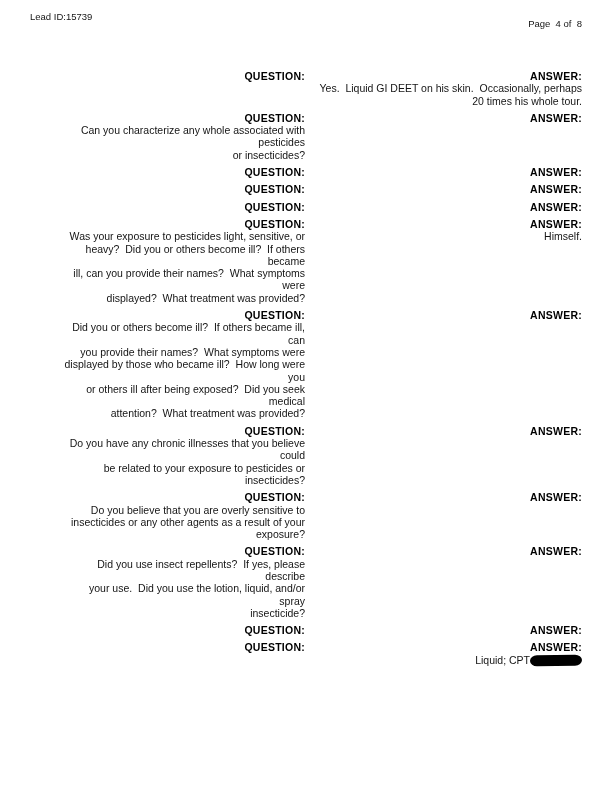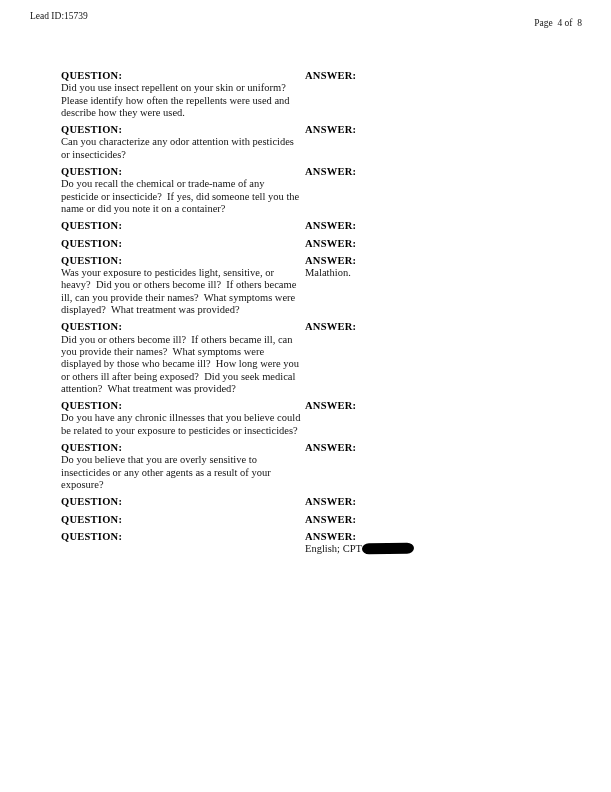--- a/index.html
+++ b/index.html
@@ -5,21 +5,21 @@
   html, body {
     margin: 0;
     padding: 0;
     background: #ffffff;
   }
   .page {
     position: relative;
     width: 611px;
     height: 792px;
     background: #ffffff;
-    font-family: Liberation Serif, serif;
+    font-family: Liberation Sans, sans-serif;
     color: #141414;
     overflow: hidden;
   }
   .hdr-left {
     position: absolute;
     left: 30px;
     top: 11px;
     font-size: 9.5px;
     white-space: pre;
   }
@@ -35,20 +35,21 @@
     position: absolute;
     left: 61px;
     top: 70px;
     width: 521px;
   }
   .qa-block {
     display: grid;
     grid-template-columns: 244px 1fr;
     column-gap: 0;
     margin-bottom: 5px;
+    text-align: right;
   }
   .q-label, .a-label {
     font-weight: bold;
     font-size: 10.5px;
     line-height: 12.3px;
     letter-spacing: 0.25px;
     color: #000;
   }
   .q-text, .a-text {
     font-size: 10.5px;
@@ -73,47 +74,43 @@
 <body>
 
 <div class="page">
   <div class="hdr-left">Lead ID:15739</div>
   <div class="hdr-right">Page  4 of  8</div>
 
   <div class="content">
   <div class="qa-block">
     <div class="q-col">
       <div class="q-label">QUESTION:</div>
-      <div class="q-text">Did you use insect repellent on your skin or uniform?
-Please identify how often the repellents were used and
-describe how they were used.</div>
-    </div>
-    <div class="a-col">
-      <div class="a-label">ANSWER:</div>
-    </div>
-  </div>
-
-  <div class="qa-block">
-    <div class="q-col">
-      <div class="q-label">QUESTION:</div>
-      <div class="q-text">Can you characterize any odor attention with pesticides
+    </div>
+    <div class="a-col">
+      <div class="a-label">ANSWER:</div>
+      <div class="a-text"><span>Yes.  Liquid GI DEET on his skin.  Occasionally, perhaps
+20 times his whole tour.</span></div>
+    </div>
+  </div>
+
+  <div class="qa-block">
+    <div class="q-col">
+      <div class="q-label">QUESTION:</div>
+      <div class="q-text">Can you characterize any whole associated with pesticides
 or insecticides?</div>
     </div>
     <div class="a-col">
       <div class="a-label">ANSWER:</div>
       <div class="a-text"><span></span></div>
     </div>
   </div>
 
   <div class="qa-block">
     <div class="q-col">
       <div class="q-label">QUESTION:</div>
-      <div class="q-text">Do you recall the chemical or trade-name of any
-pesticide or insecticide?  If yes, did someone tell you the
-name or did you note it on a container?</div>
     </div>
     <div class="a-col">
       <div class="a-label">ANSWER:</div>
       <div class="a-text"><span></span></div>
     </div>
   </div>
 
   <div class="qa-block">
     <div class="q-col">
       <div class="q-label">QUESTION:</div>
@@ -137,21 +134,21 @@
   <div class="qa-block">
     <div class="q-col">
       <div class="q-label">QUESTION:</div>
       <div class="q-text">Was your exposure to pesticides light, sensitive, or
 heavy?  Did you or others become ill?  If others became
 ill, can you provide their names?  What symptoms were
 displayed?  What treatment was provided?</div>
     </div>
     <div class="a-col">
       <div class="a-label">ANSWER:</div>
-      <div class="a-text"><span>Malathion.</span></div>
+      <div class="a-text"><span>Himself.</span></div>
     </div>
   </div>
 
   <div class="qa-block">
     <div class="q-col">
       <div class="q-label">QUESTION:</div>
       <div class="q-text">Did you or others become ill?  If others became ill, can
 you provide their names?  What symptoms were
 displayed by those who became ill?  How long were you
 or others ill after being exposed?  Did you seek medical
@@ -184,39 +181,42 @@
     </div>
     <div class="a-col">
       <div class="a-label">ANSWER:</div>
       <div class="a-text"><span></span></div>
     </div>
   </div>
 
   <div class="qa-block">
     <div class="q-col">
       <div class="q-label">QUESTION:</div>
-    </div>
-    <div class="a-col">
-      <div class="a-label">ANSWER:</div>
-      <div class="a-text"><span></span></div>
-    </div>
-  </div>
-
-  <div class="qa-block">
-    <div class="q-col">
-      <div class="q-label">QUESTION:</div>
-    </div>
-    <div class="a-col">
-      <div class="a-label">ANSWER:</div>
-    </div>
-  </div>
-
-  <div class="qa-block">
-    <div class="q-col">
-      <div class="q-label">QUESTION:</div>
-    </div>
-    <div class="a-col">
-      <div class="a-label">ANSWER:</div>
-      <div class="a-text"><span>English; CPT</span><span class="redaction visible"></span></div>
+      <div class="q-text">Did you use insect repellents?  If yes, please describe
+your use.  Did you use the lotion, liquid, and/or spray
+insecticide?</div>
+    </div>
+    <div class="a-col">
+      <div class="a-label">ANSWER:</div>
+      <div class="a-text"><span></span></div>
+    </div>
+  </div>
+
+  <div class="qa-block">
+    <div class="q-col">
+      <div class="q-label">QUESTION:</div>
+    </div>
+    <div class="a-col">
+      <div class="a-label">ANSWER:</div>
+    </div>
+  </div>
+
+  <div class="qa-block">
+    <div class="q-col">
+      <div class="q-label">QUESTION:</div>
+    </div>
+    <div class="a-col">
+      <div class="a-label">ANSWER:</div>
+      <div class="a-text"><span>Liquid; CPT</span><span class="redaction visible"></span></div>
     </div>
   </div>
 </div>
 </div>
 
 </body></html>

